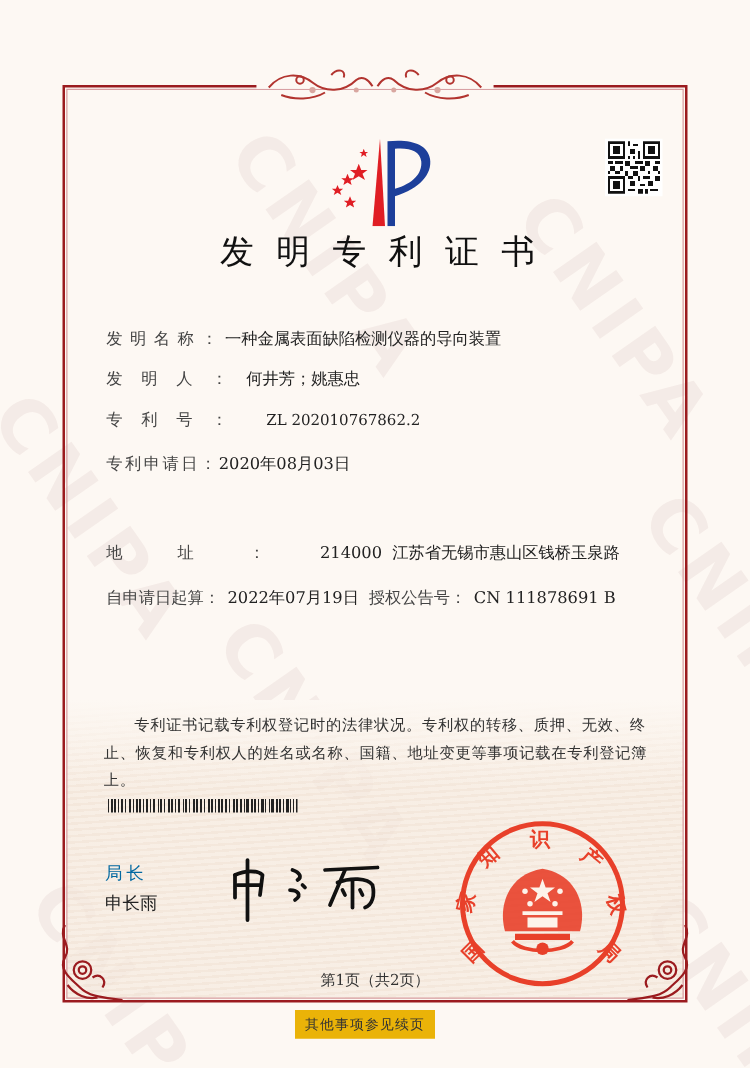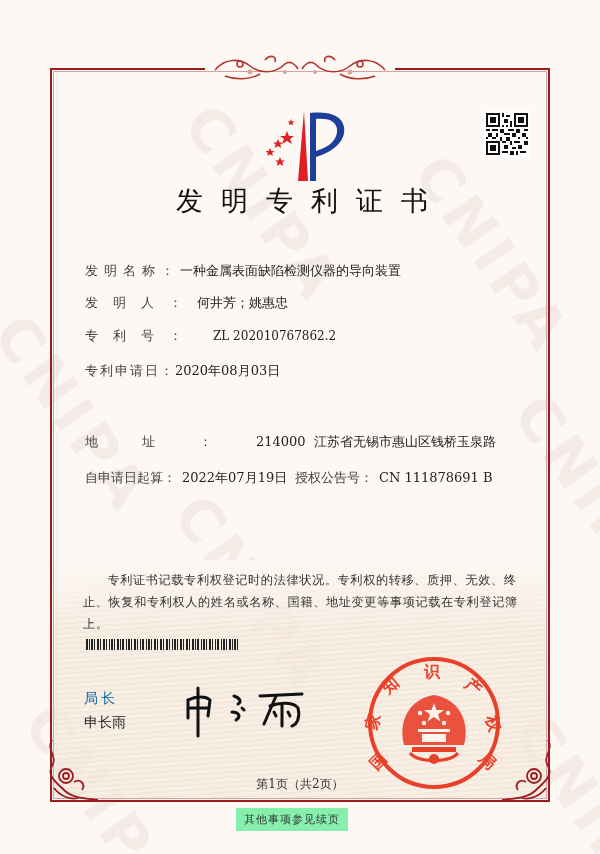--- a/index.html
+++ b/index.html
@@ -172,21 +172,21 @@
       left: 0; width: 600px;
       top: 776px;
       text-align: center;
       font-size: 12px;
       color: #333;
     }
     .footer-note {
       position: absolute;
       left: 236px; top: 808px;
       padding: 4px 8px;
-      background: #86efac;
+      background: #eab308;
       font-size: 11px;
       color: #333;
       letter-spacing: 1px;
     }
   </style>
 </head>
 <body>
 
 <div class="page">
 

